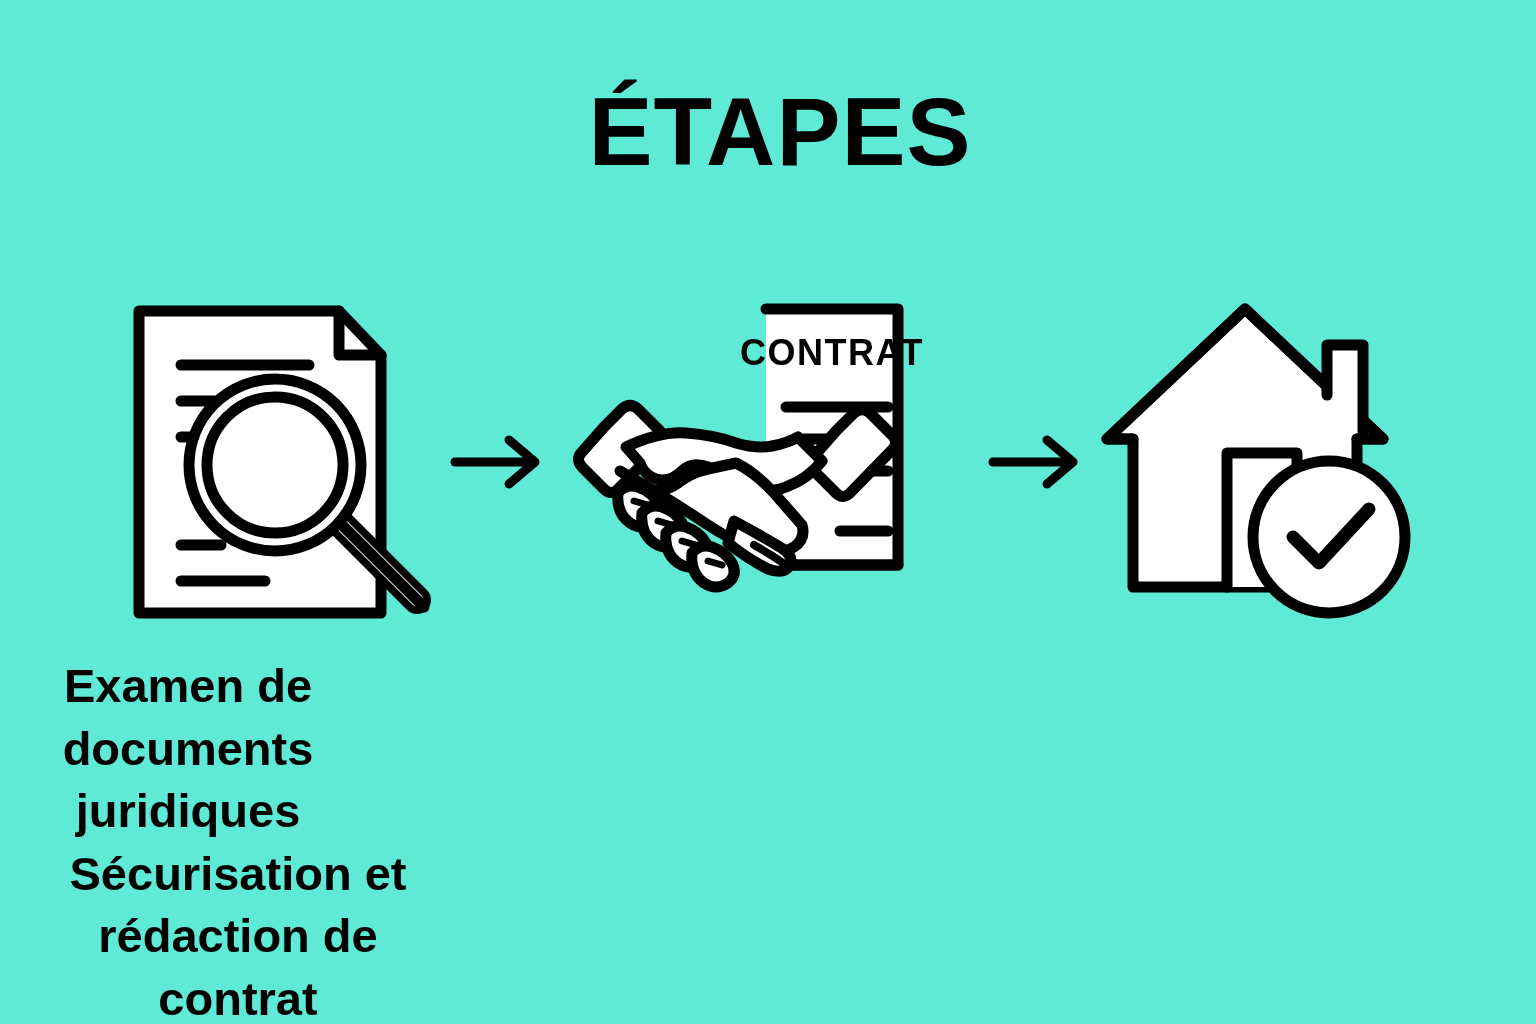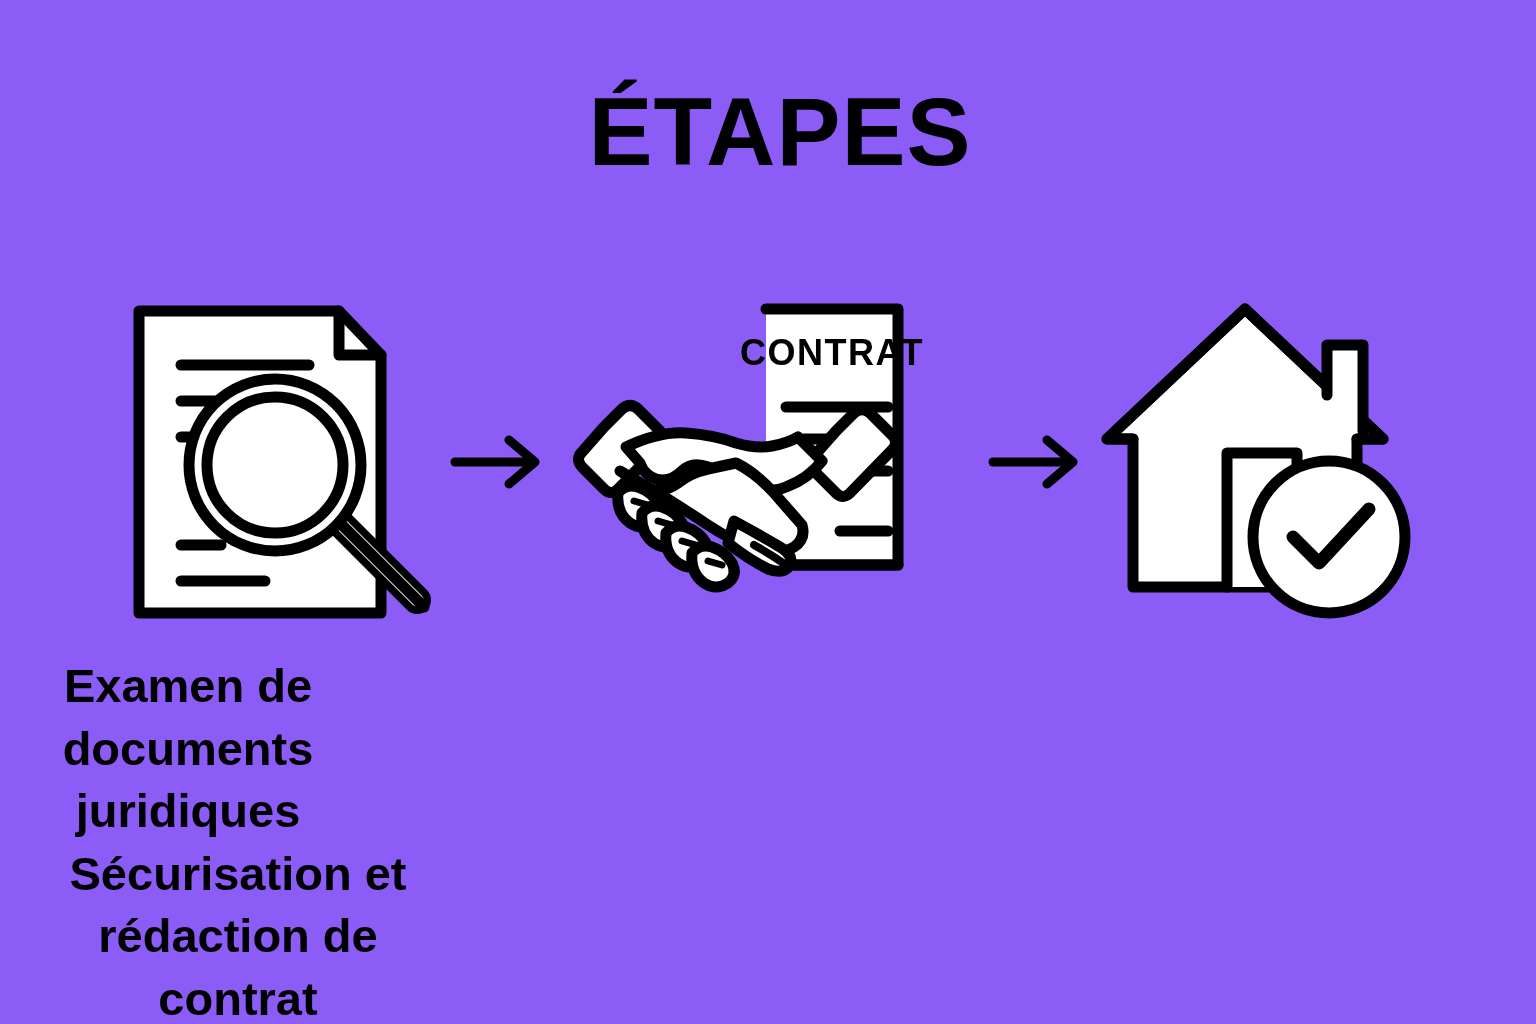--- a/index.html
+++ b/index.html
@@ -12,21 +12,21 @@
     height: 1024px;
     overflow: hidden;
     font-family: "Liberation Sans", sans-serif;
     color: #000000;
     position: relative;
   }
 
   #infographic {
     position: absolute;
     inset: 0;
-    background: #8b5cf6;
+    background: #5eead4;
   }
 
   
   .title {
     position: absolute;
     top: 82px;
     left: 0;
     width: 1536px;
     text-align: center;
     font-size: 96px;

